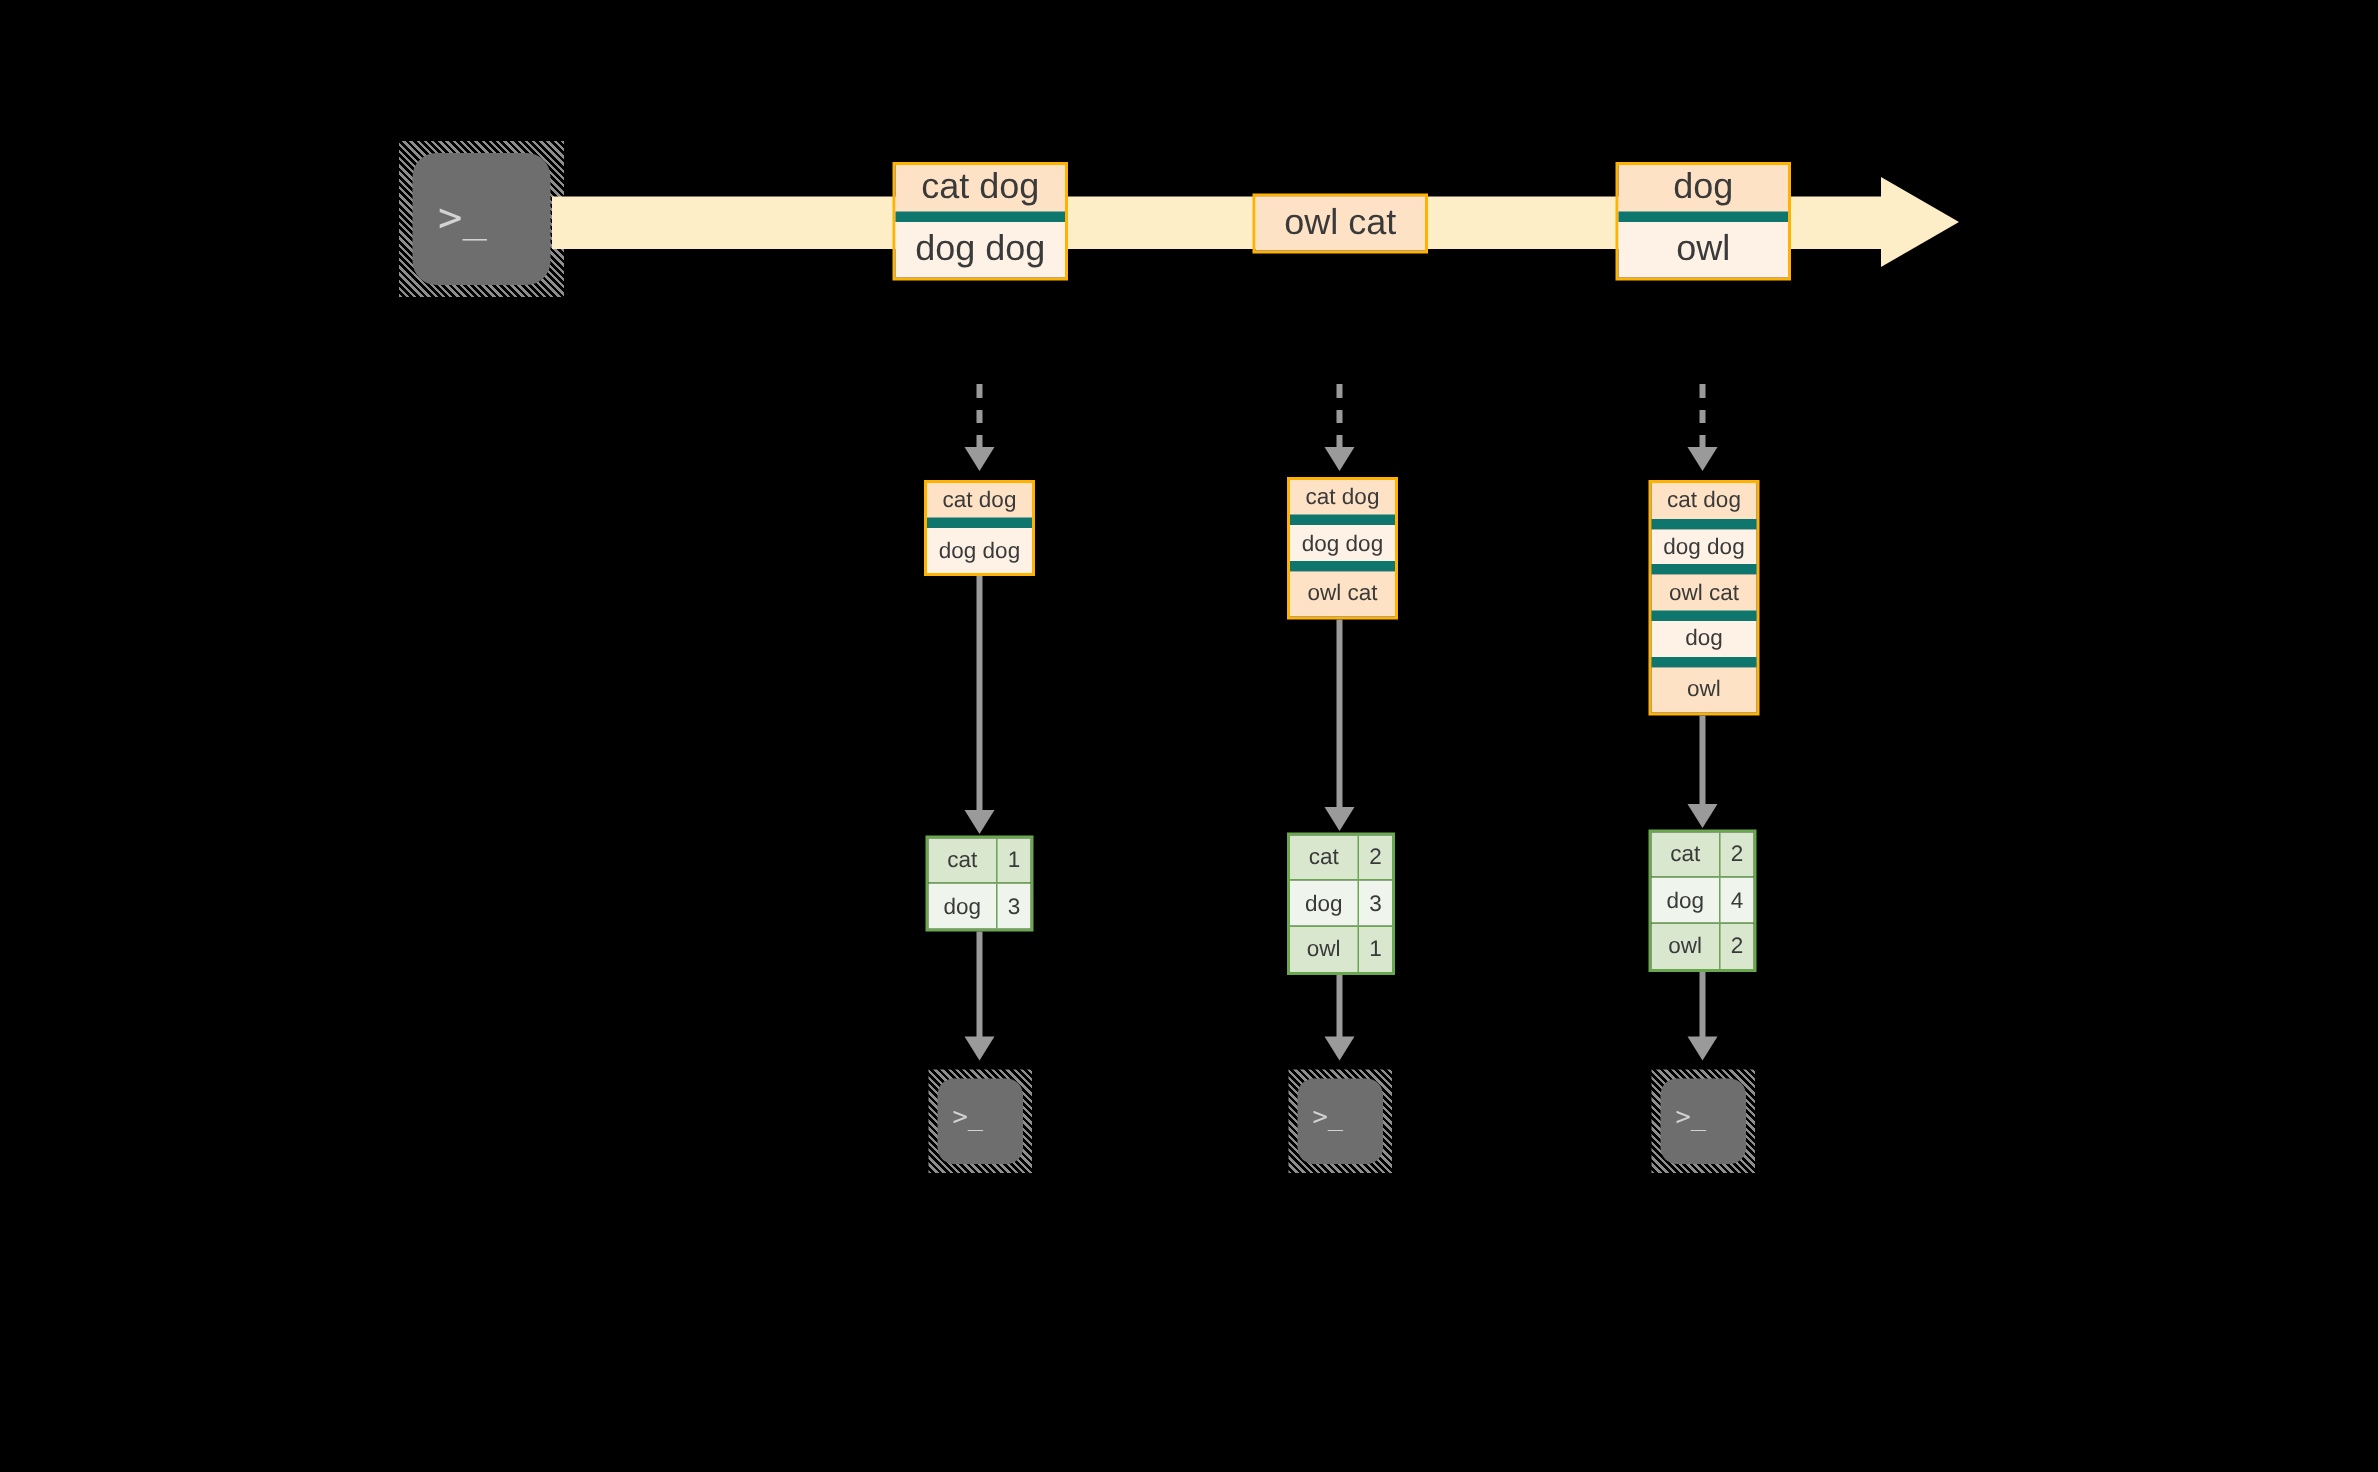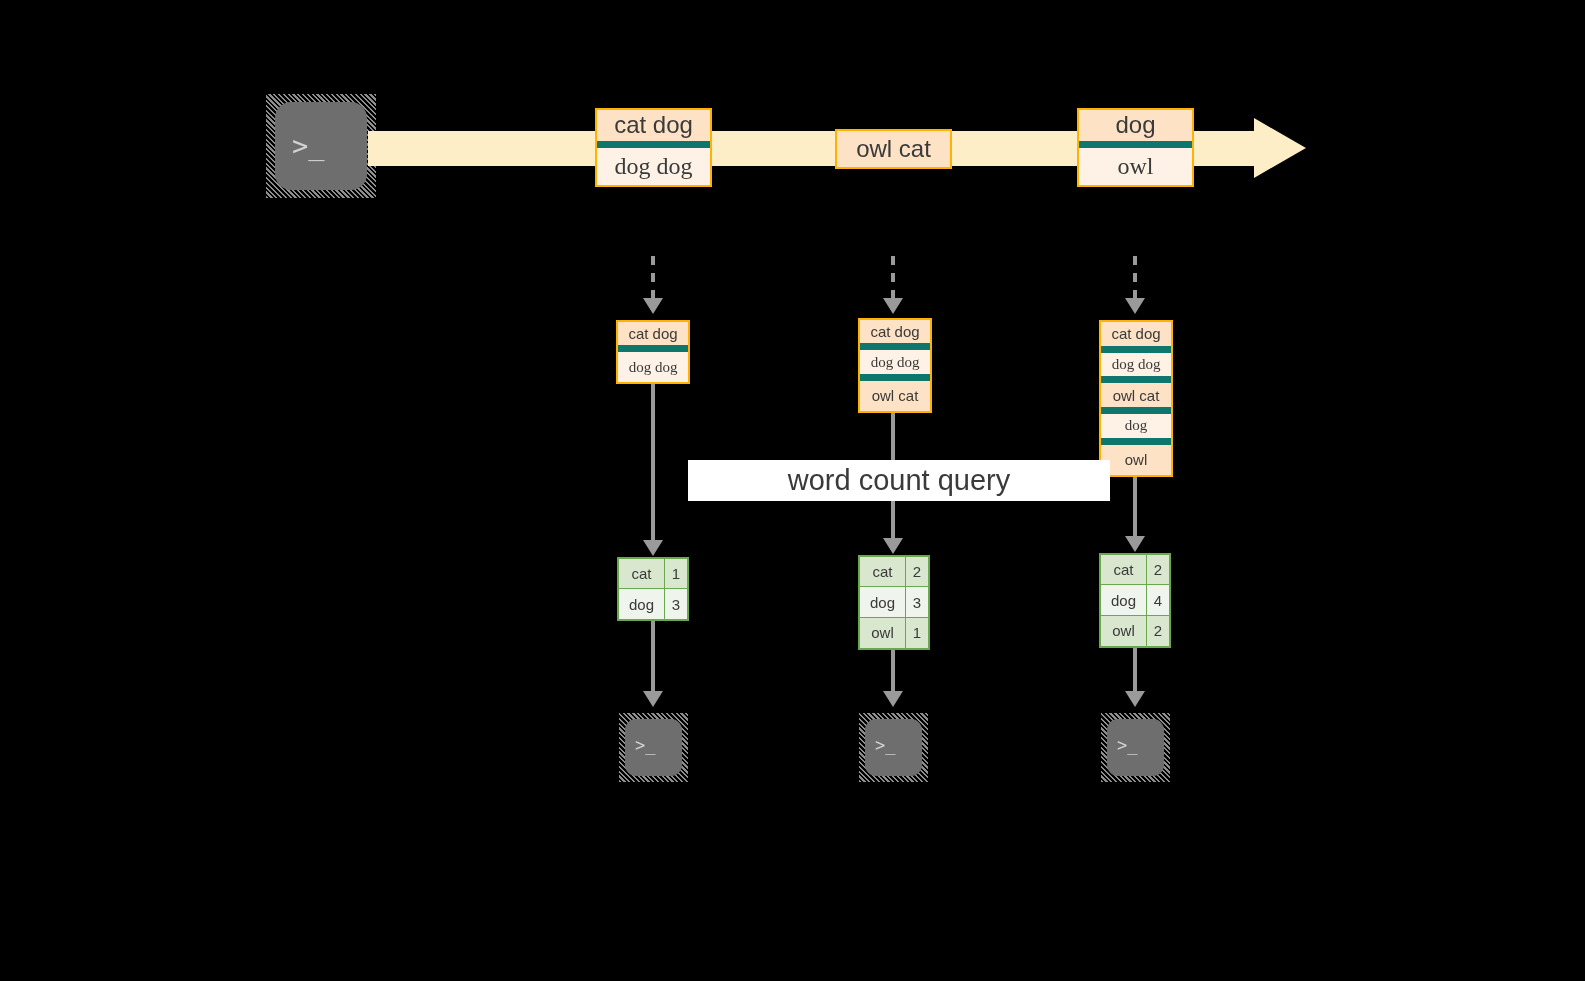--- a/index.html
+++ b/index.html
@@ -70,21 +70,21 @@
     flex: 1 1 auto;
     display: flex;
     align-items: center;
     justify-content: center;
     color: #3a3a3a;
     white-space: nowrap;
     border-bottom: 7px solid #0f766e;
   }
   .rec .cell:last-child { border-bottom: none; }
   .rec .cell.a { background: #fde2c6; }
-  .rec .cell.b { background: #fdf2e5; font-family: Liberation Serif, serif; }
+  .rec .cell.b { background: #fdf2e5; }
 
   .rec.big .cell { font-size: 24px; height: 39px; }
   .rec.small .cell { font-size: 15px; height: 31px; }
 
   
   .res {
     position: absolute;
     box-sizing: border-box;
     border: 2px solid #6aa84f;
     display: flex;
@@ -283,15 +283,14 @@
 
   <div class="conn-line" style="left:1133px; top:648px; height:45px;"></div>
   <div class="conn-head" style="left:1125px; top:691px;"></div>
 
   <div class="terminal" style="left:1101px; top:713px; width:69px; height:69px;">
     <div class="hatch"></div>
     <div class="body" style="left:6px; top:6px; right:6px; bottom:6px; border-radius:11px;"></div>
     <div class="prompt" style="left:16px; top:24px; font-size:17px;">&gt;_</div>
   </div>
 
-  <div class="query-label" style="left:688px; top:460px; width:422px; height:41px;">word count query</div>
 
 </div>
 
 </body></html>

